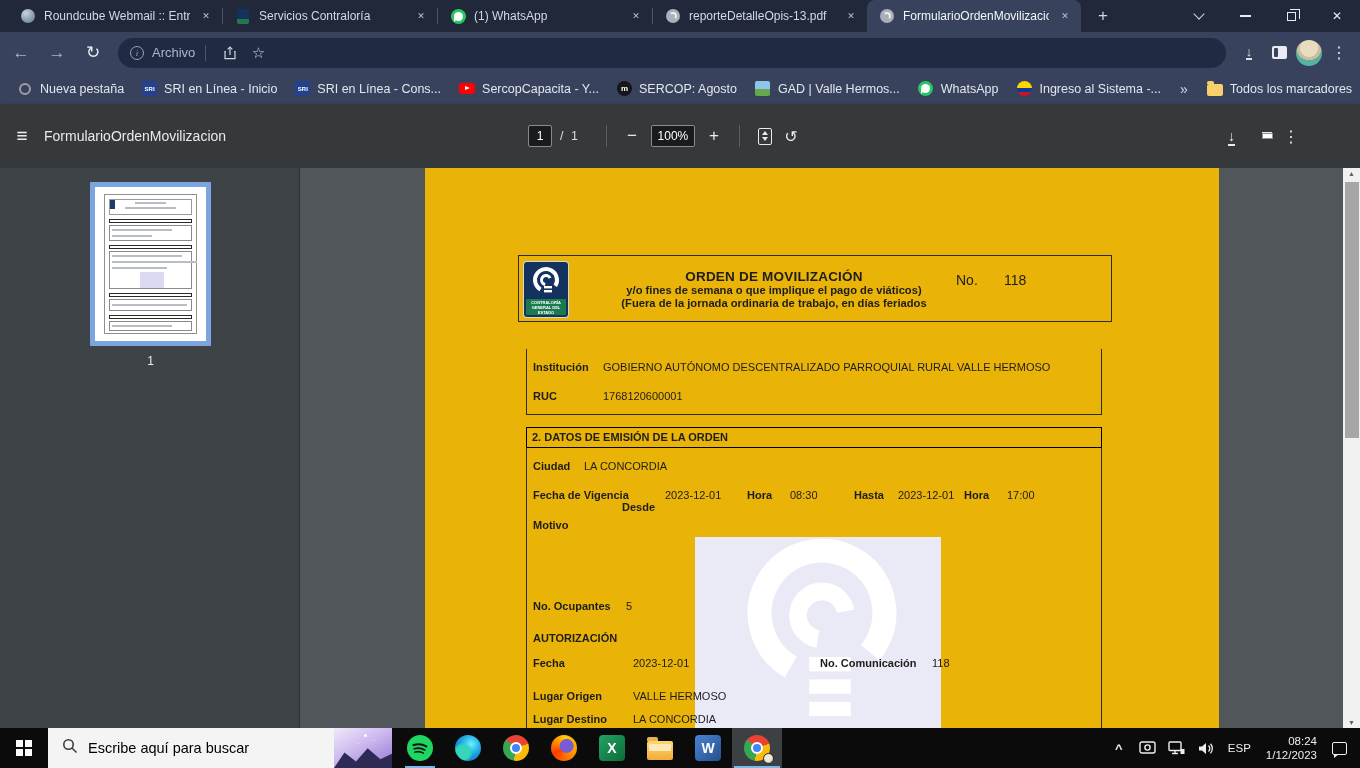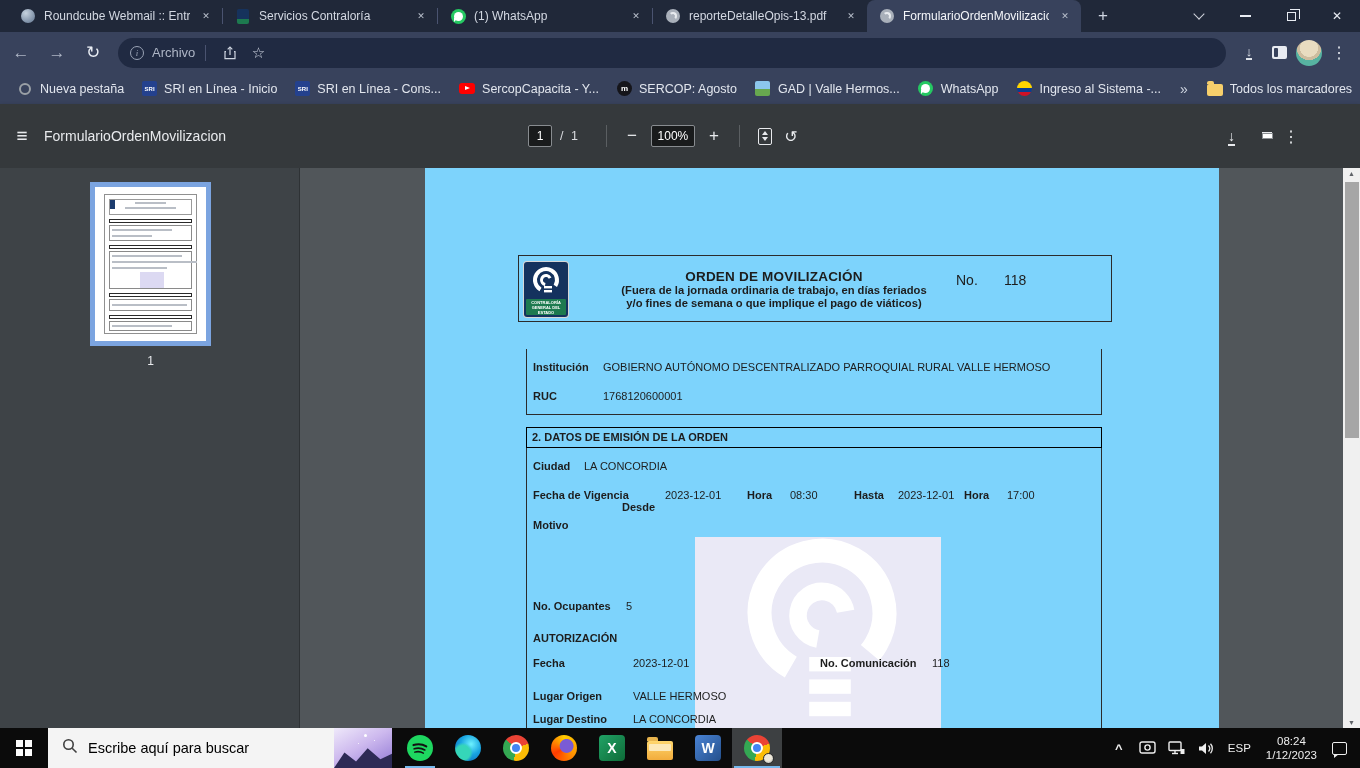--- a/index.html
+++ b/index.html
@@ -101,21 +101,21 @@
 .m-line{background:#b9bec6;height:2px}
 .m-wm{left:34px;top:60px;width:26px;height:30px;background:#dcd9f2}
 .thumblabel{position:absolute;left:90px;top:186px;width:121px;text-align:center;color:#e8eaed;font-size:12px}
 .canvas{position:absolute;left:301px;top:0;width:1042px;height:560px;overflow:hidden}
 .vscroll{position:absolute;right:0;top:0;width:17px;height:560px;background:#f0f0f0}
 .vthumb{position:absolute;left:1.5px;top:14px;width:14px;height:256px;background:#a6a6a6}
 .sarrow{position:absolute;left:0;width:17px;text-align:center;color:#5f6368;font-size:7px}
 .sarrow.up{top:2px}.sarrow.down{bottom:2px}
 
 
-.page{position:absolute;left:124px;top:0;width:794px;height:560px;background:#7dd3fc;color:#1d1d1d;overflow:hidden}
+.page{position:absolute;left:124px;top:0;width:794px;height:560px;background:#eab308;color:#1d1d1d;overflow:hidden}
 .page .abs{position:absolute}
 .b{font-weight:bold}
 .doc-t{font-size:11px;line-height:13px}
 .hdrbox{left:93px;top:87px;width:594px;height:67px;border:1.6px solid #2b2b2b}
 .logo{position:absolute;left:5px;top:6px;width:44px;height:55px;border-radius:3px;background:#14325e;overflow:hidden;box-shadow:0 0 0 1px #d6d6d6}
 .logo svg{position:absolute;left:4px;top:2px}
 .logocap{position:absolute;left:2px;right:2px;bottom:2px;height:16px;background:#1d7a4f;color:#fff;font-size:4px;line-height:5px;text-align:center;font-weight:bold;padding-top:1px;border-radius:1px}
 .htitle{position:absolute;left:45px;top:13px;width:420px;text-align:center}
 .htitle .t1{font-size:13.5px;font-weight:bold;letter-spacing:.2px}
 .htitle .t2{font-size:11.2px;font-weight:bold;line-height:13px}
@@ -150,21 +150,21 @@
 .ic-xl{background:linear-gradient(135deg,#21a366,#0e6b38)}
 .ic-wd{background:linear-gradient(135deg,#4a83d4,#24508c)}
 .ic-fe{width:26px;height:19px;border-radius:2px;background:linear-gradient(180deg,#ffd76e,#f2ac3c);position:relative;margin-top:4px}
 .ic-fe::before{content:"";position:absolute;top:-4px;left:0;width:11px;height:4px;border-radius:2px 2px 0 0;background:#e8b44e}
 .ic-fe::after{content:"";position:absolute;left:2px;top:3px;right:2px;height:7px;border-radius:1px;background:#fde9b8}
 .miniava{position:absolute;right:8px;bottom:4px;width:11px;height:11px;border-radius:50%;background:radial-gradient(circle at 45% 40%,#efe9da 0 45%,#9aa3a8 100%);border:1px solid #2c2c2c}
 .tray{margin-left:auto;display:flex;align-items:center;gap:7px;padding-right:10px;color:#eee}
 .traybtn{display:flex;align-items:center;justify-content:center;min-width:22px;height:40px}
 .trayglyph{font-size:13px;font-weight:bold}
 .lang{font-size:11.5px;padding:0 4px}
-.clock{font-size:11.5px;line-height:14px;text-align:center;padding:0 4px}
+.clock{font-size:11.5px;line-height:14px;text-align:right;padding:0 4px}
 .bubbleic{width:15px;height:13px;border:1.4px solid #eee;border-radius:2px;position:relative}
 .bubbleic::before{content:"";position:absolute;left:1px;bottom:-4px;border-top:4px solid #eee;border-right:5px solid transparent}
 </style>
 </head>
 <body>
 
 <div id="screen">
 
   <div class="tabstrip">
     <div class="pad"></div>
@@ -382,22 +382,22 @@
             <svg width="36" height="34" viewBox="0 0 36 34">
               <circle cx="18" cy="16" r="11" fill="none" stroke="#ffffff" stroke-width="4" stroke-dasharray="52 18" transform="rotate(120 18 16)"></circle>
               <circle cx="18" cy="16" r="4.5" fill="none" stroke="#ffffff" stroke-width="3" stroke-dasharray="18 10" transform="rotate(100 18 16)"></circle>
               <rect x="16" y="22" width="8" height="2.4" fill="#ffffff"></rect>
               <rect x="16" y="26" width="8" height="2.4" fill="#ffffff"></rect>
             </svg>
             <div class="logocap">CONTRALORÍA GENERAL DEL ESTADO</div>
           </div>
           <div class="htitle">
             <div class="t1">ORDEN DE MOVILIZACIÓN</div>
+            <div class="t2">y/o fines de semana o que implique el pago de viáticos)</div>
             <div class="t2">(Fuera de la jornada ordinaria de trabajo, en días feriados</div>
-            <div class="t2">y/o fines de semana o que implique el pago de viáticos)</div>
           </div>
           <div class="hno">No.</div>
           <div class="hnoval">118</div>
         </div>
 
         <div class="abs secbox" style="top:181px;height:66px">
           <div class="abs doc-t b" style="left:6px;top:12px">Institución</div>
           <div class="abs doc-t" style="left:76px;top:12px">GOBIERNO AUTÓNOMO DESCENTRALIZADO PARROQUIAL RURAL VALLE HERMOSO</div>
           <div class="abs doc-t b" style="left:6px;top:41px">RUC</div>
           <div class="abs doc-t" style="left:76px;top:41px">1768120600001</div>

